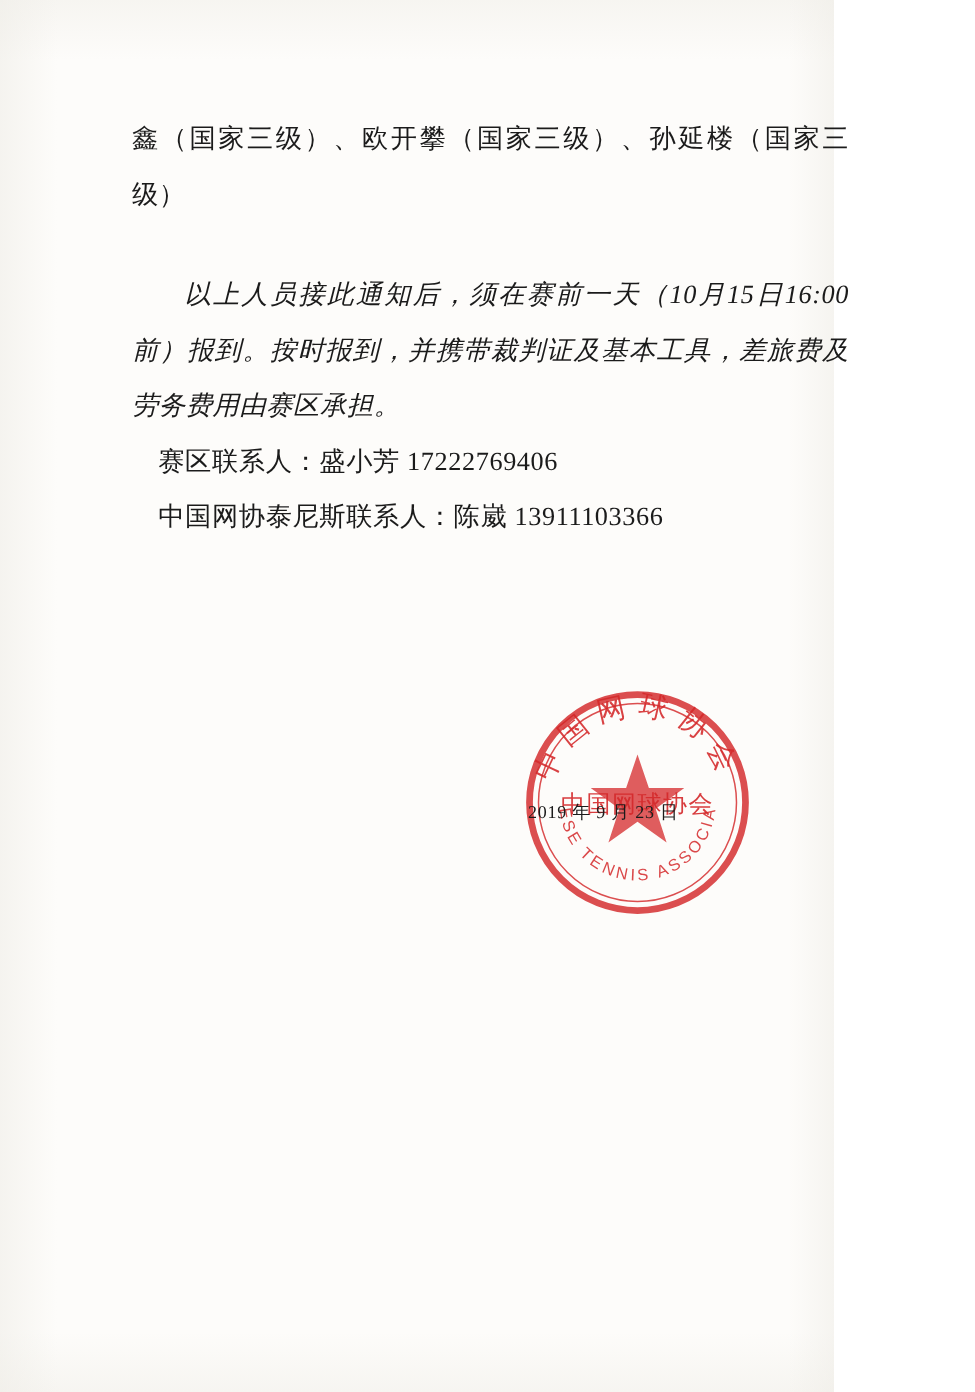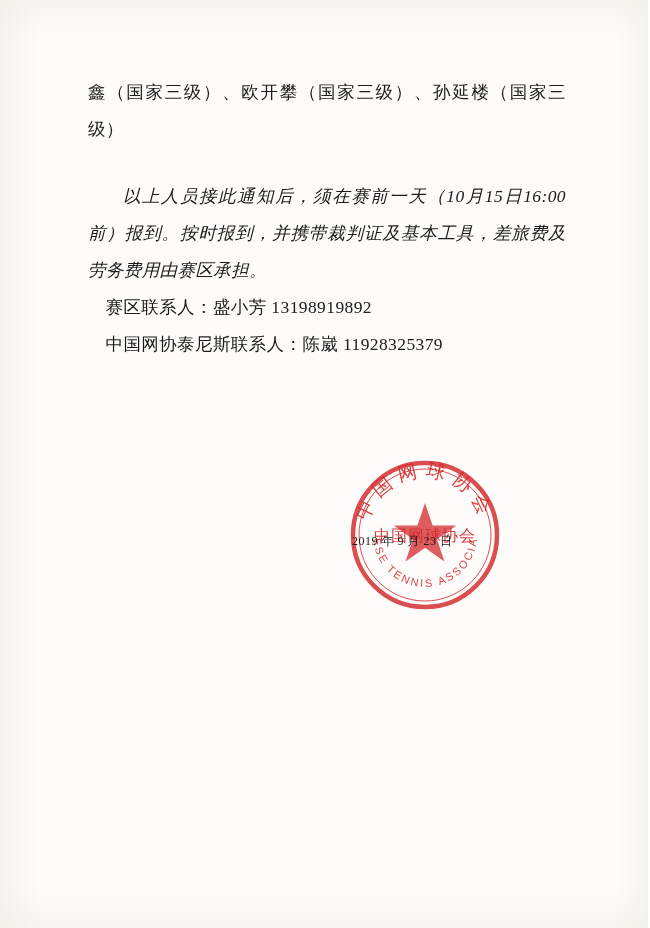--- a/index.html
+++ b/index.html
@@ -8,21 +8,21 @@
   }
   body {
     width: 650px;
     height: 928px;
     background: #ffffff;
     font-family: "Liberation Serif", serif;
     overflow: hidden;
   }
   .page {
     position: relative;
-    width: 648px;
+    width: 556px;
     height: 928px;
     background: #fdfcfa;
     box-sizing: border-box;
   }
   
   .paper-tint {
     position: absolute;
     inset: 0;
     background:
       linear-gradient(90deg, rgba(238,236,230,0.55) 0px, rgba(255,255,255,0) 38px),
@@ -77,22 +77,22 @@
 </style>
 </head>
 <body>
 
 <div class="page">
   <div class="paper-tint"></div>
 
   <div class="body-text">
     <p class="para">鑫（国家三级）、欧开攀（国家三级）、孙延楼（国家三级）</p>
     <p class="para indent gap-lg">以上人员接此通知后，须在赛前一天（10月15日16:00前）报到。按时报到，并携带裁判证及基本工具，差旅费及劳务费用由赛区承担。</p>
-    <p class="para contact-line">赛区联系人：盛小芳 13198919892</p>
-    <p class="para contact-line">中国网协泰尼斯联系人：陈崴 11928325379</p>
+    <p class="para contact-line">赛区联系人：盛小芳 17222769406</p>
+    <p class="para contact-line">中国网协泰尼斯联系人：陈崴 13911103366</p>
   </div>
 
   <div class="seal">
     <svg width="160" height="160" viewBox="0 0 160 160" xmlns="http://www.w3.org/2000/svg">
       <defs>
         <path id="arcTop" d="M 22,80 A 58,58 0 0 1 138,80" fill="none"></path>
         <path id="arcBottom" d="M 28,80 A 52,52 0 0 0 132,80" fill="none"></path>
       </defs>
       <g opacity="0.82" fill="none" stroke="#d4282a">
         <circle cx="80" cy="80" r="72" stroke-width="4.5"></circle>

